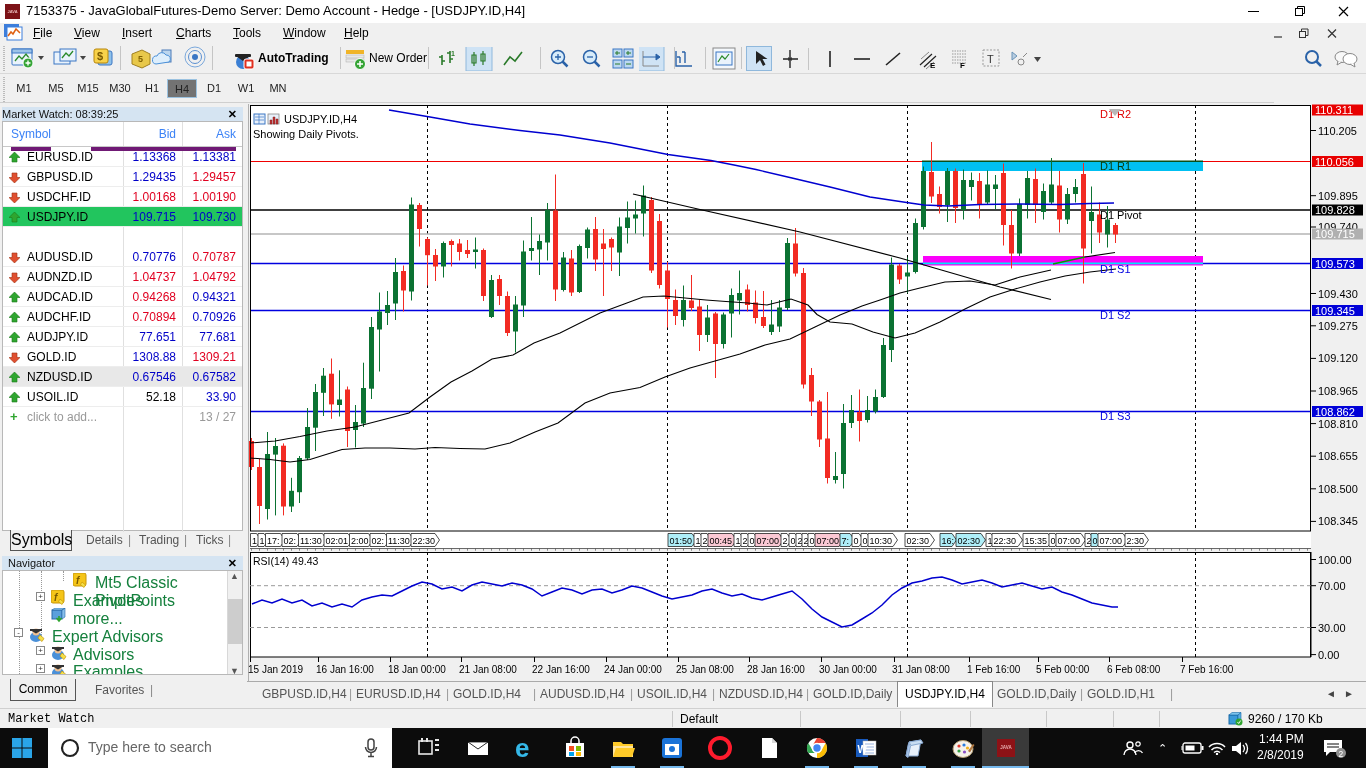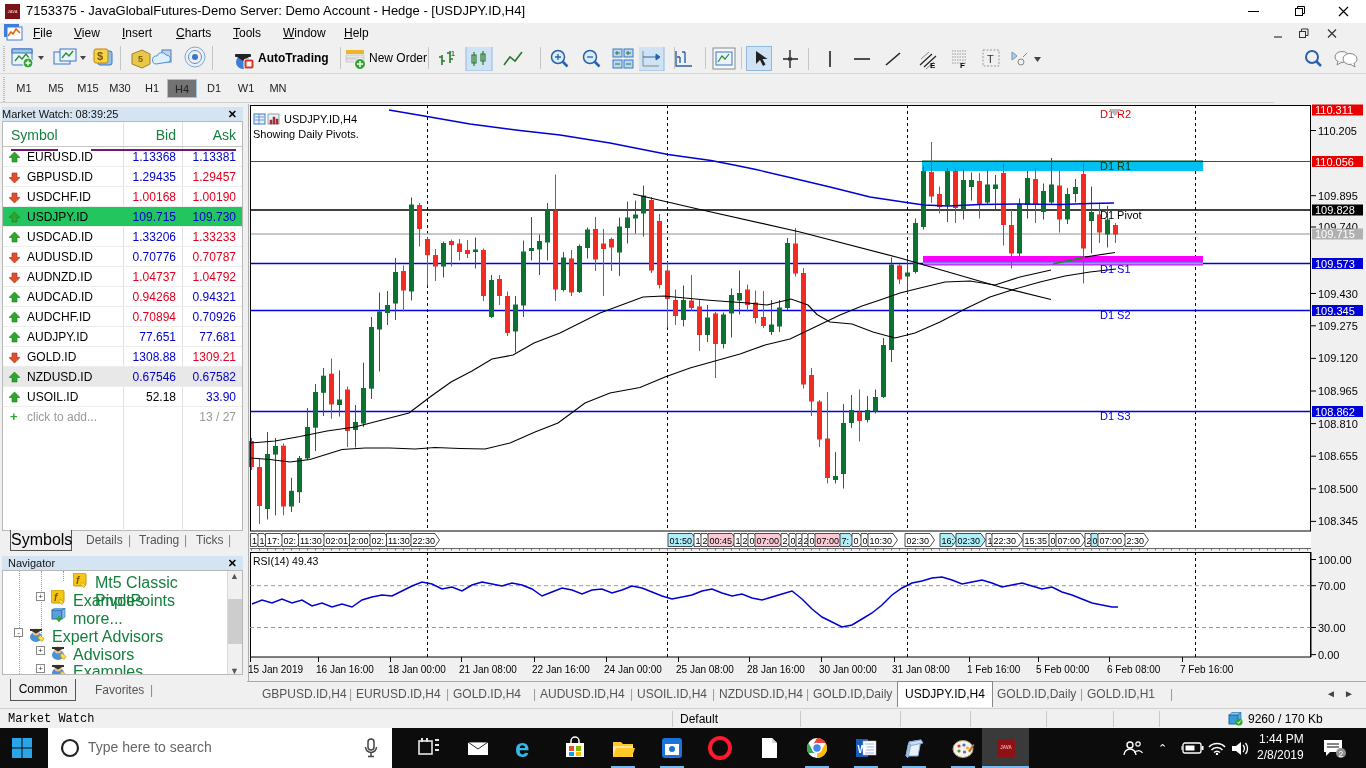--- a/index.html
+++ b/index.html
@@ -18,21 +18,21 @@
 .tsep{position:absolute;top:4px;width:1px;height:22px;background:#c5c5c5;}
 .grip{position:absolute;top:3px;width:4px;height:25px;background-image:repeating-linear-gradient(#bbb 0 1px,#f0f0f0 1px 2px);width:2px;}
 
 #tfbar{position:absolute;left:0;top:74px;width:1274px;height:29px;background:#f0f0f0;border-bottom:1px solid #cfcfcf;font-size:11px;color:#222;}
 .tf{position:absolute;top:5px;width:30px;height:19px;text-align:center;line-height:19px;}
 .tf.active{background:#737373;border:1px solid #9bc2e0;}
 
 #mwpanel{position:absolute;left:0;top:104px;width:247px;height:604px;background:#f0f0f0;}
 #mwtitle{position:absolute;left:2px;top:3px;width:241px;height:32px;background:#d5e4f2;font-size:11px;color:#111;line-height:14px;}
 #mwtable{position:absolute;left:2px;top:17px;width:241px;height:410px;background:#fff;border:1px solid #b8b8b8;}
-.mwhead{position:absolute;top:0;height:24px;border-bottom:2px solid #701a75;font-size:14px;color:#15803d;}
+.mwhead{position:absolute;top:0;height:24px;border-bottom:4px solid #701a75;font-size:12px;color:#3b82f6;}
 .mwrow{position:absolute;left:0;width:239px;height:20px;border-bottom:1px solid #ededed;font-size:12px;}
 .sym{position:absolute;left:24px;top:3px;color:#000;}
 .bid,.ask{position:absolute;top:3px;text-align:right;}
 .bid{left:88px;width:85px;}
 .ask{left:148px;width:85px;}
 .blue{color:#0000c8;} .red{color:#e00020;} .blk{color:#000;}
 .colsep{position:absolute;top:0;width:1px;height:410px;background:#e0e0e0;}
 .arrup,.arrdn{position:absolute;left:6px;top:5px;width:11px;height:11px;}
 
 .stab{position:absolute;font-size:12px;color:#555;}
@@ -284,28 +284,20 @@
         <span class="bid red">1.00168</span>
         <span class="ask red">1.00190</span>
       </div>
 <div class="mwrow" style="top:85px;background:#22c55e;">
         <svg class="arrup" viewBox="0 0 11 11">
           <path d="M5.5 0 L11 5.5 H8 V10 H3 V5.5 H0 Z" fill="#2fa52f" stroke="#1a7a1a" stroke-width="0.6"></path>
         </svg>
         <span class="sym">USDJPY.ID</span>
         <span class="bid blue">109.715</span>
         <span class="ask blue">109.730</span>
-      </div>
-<div class="mwrow" style="top:105px;">
-        <svg class="arrup" viewBox="0 0 11 11">
-          <path d="M5.5 0 L11 5.5 H8 V10 H3 V5.5 H0 Z" fill="#2fa52f" stroke="#1a7a1a" stroke-width="0.6"></path>
-        </svg>
-        <span class="sym">USDCAD.ID</span>
-        <span class="bid blue">1.33206</span>
-        <span class="ask red">1.33233</span>
       </div>
 <div class="mwrow" style="top:125px;">
         <svg class="arrup" viewBox="0 0 11 11">
           <path d="M5.5 11 L0 5.5 H3 V1 H8 V5.5 H11 Z" fill="#e05030" stroke="#a03010" stroke-width="0.6"></path>
         </svg>
         <span class="sym">AUDUSD.ID</span>
         <span class="bid blue">0.70776</span>
         <span class="ask red">0.70787</span>
       </div>
 <div class="mwrow" style="top:145px;">

